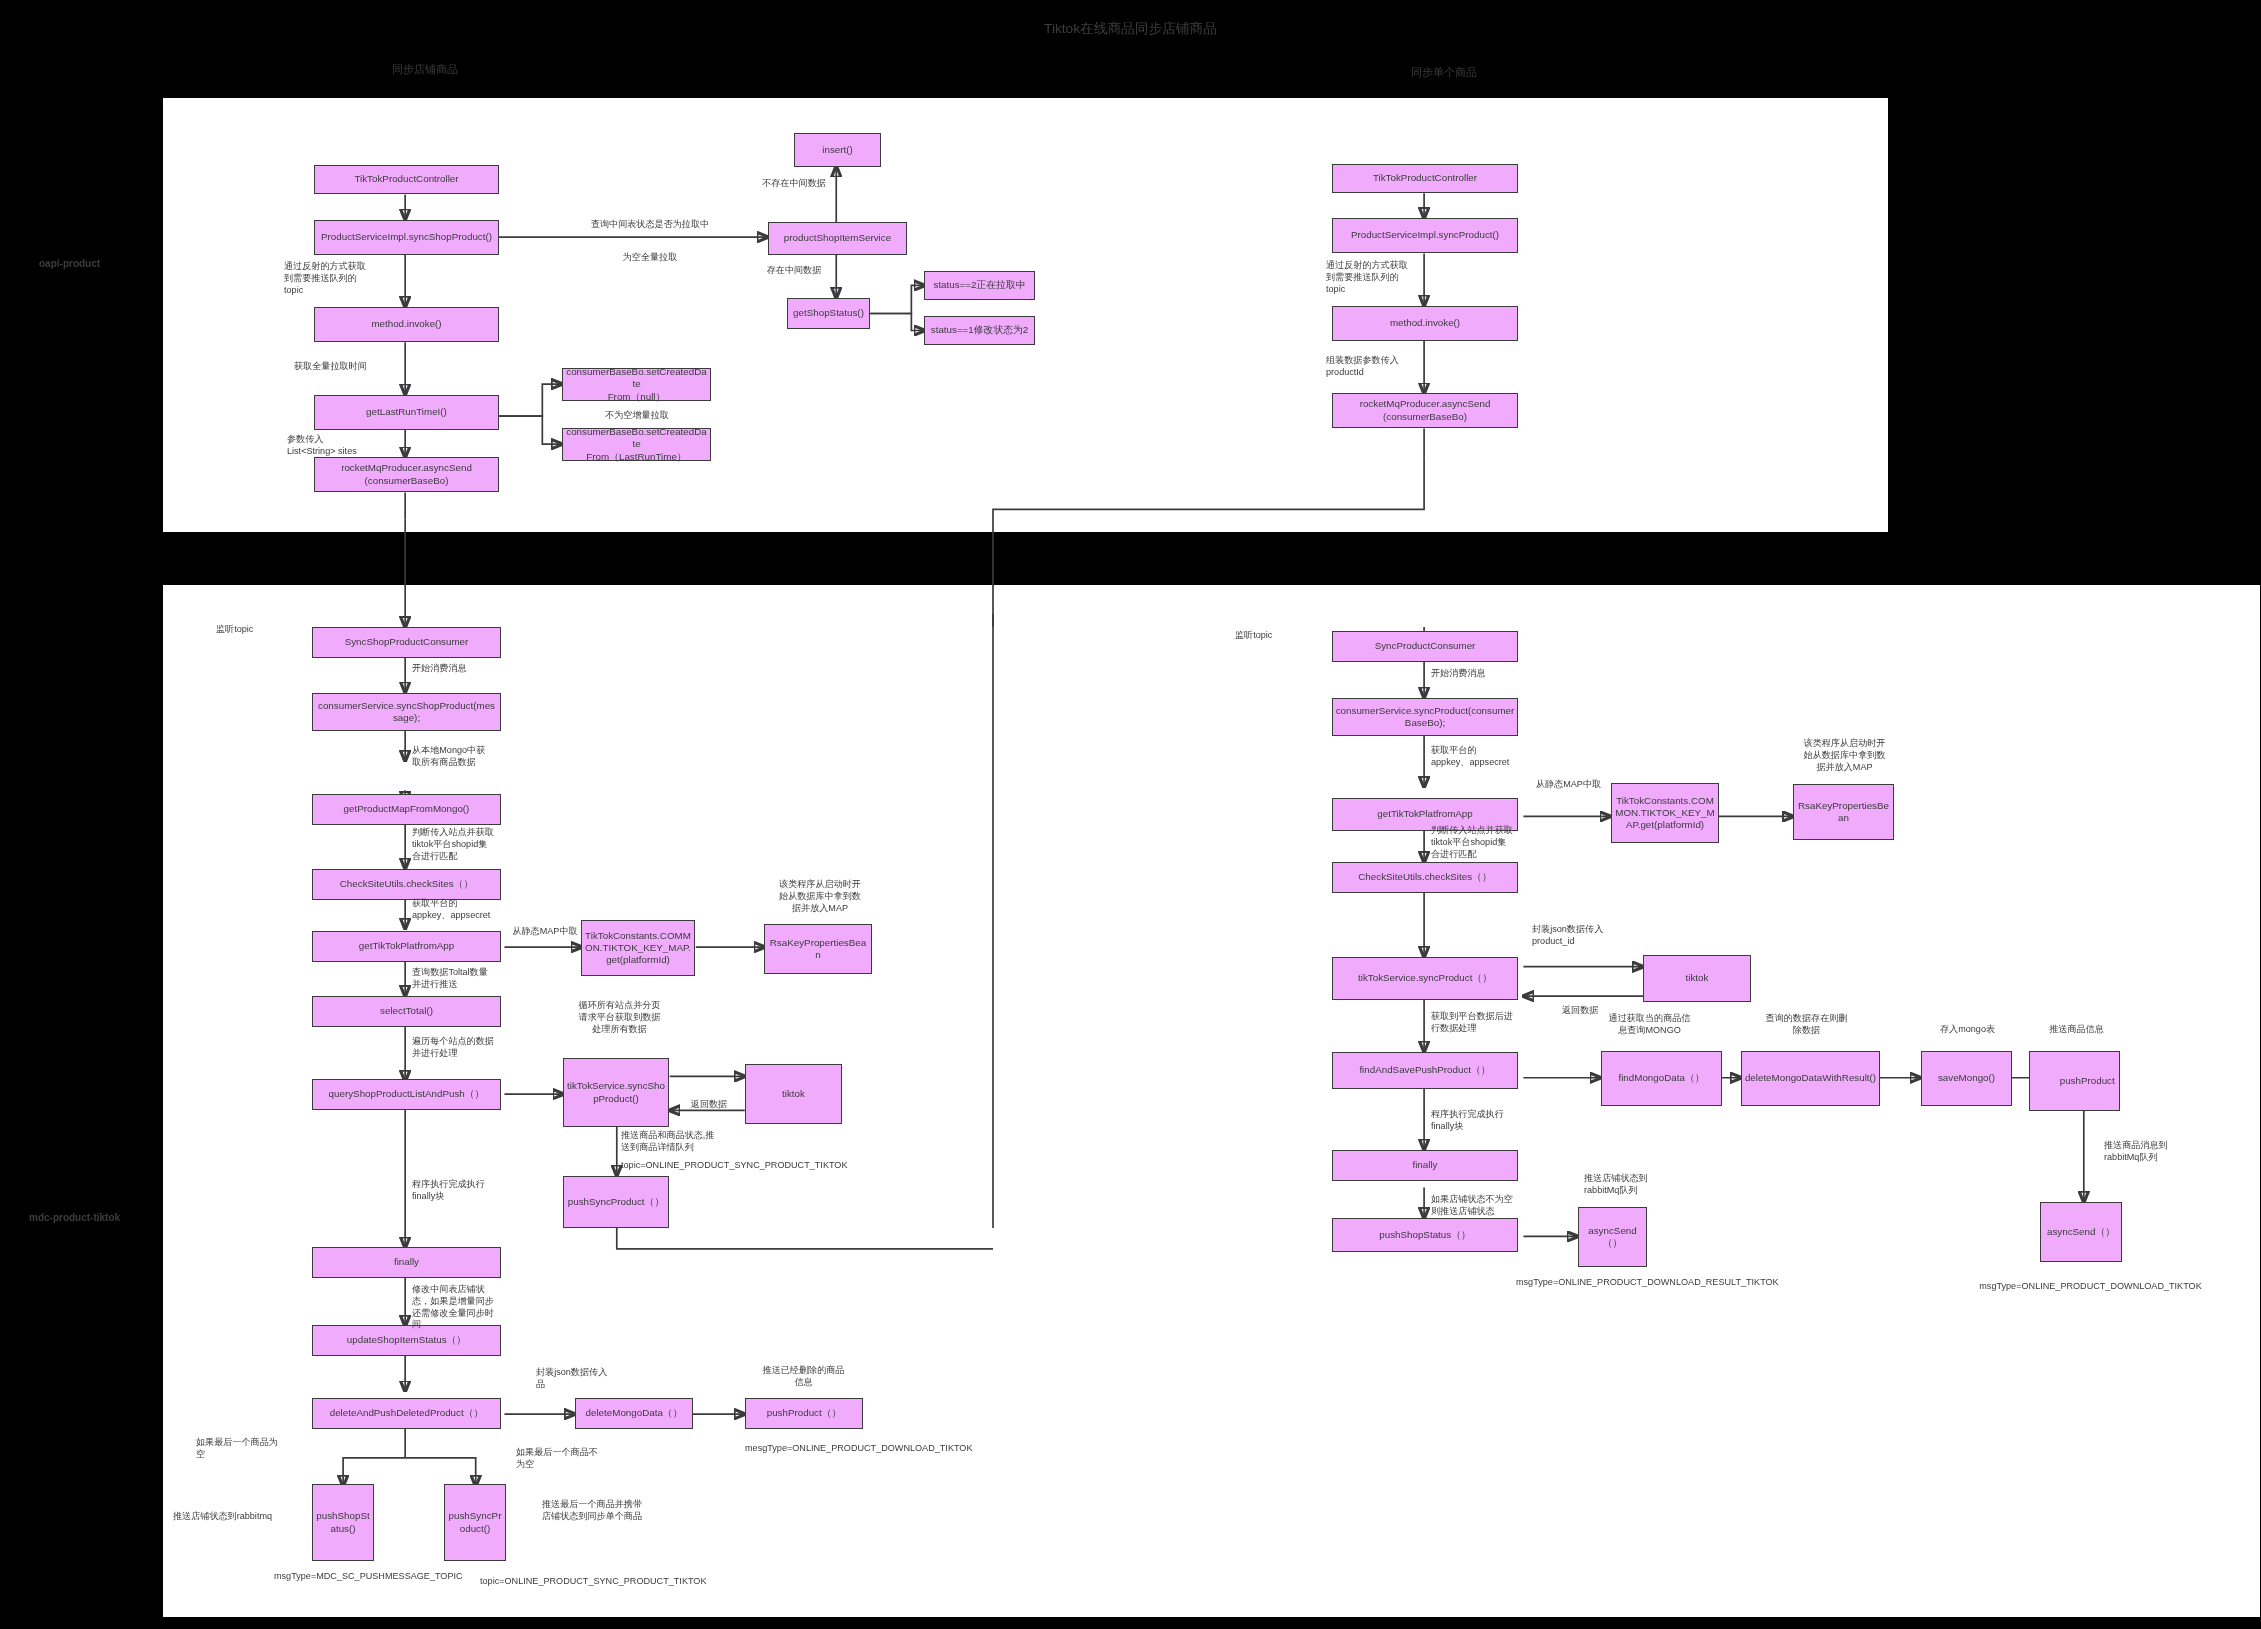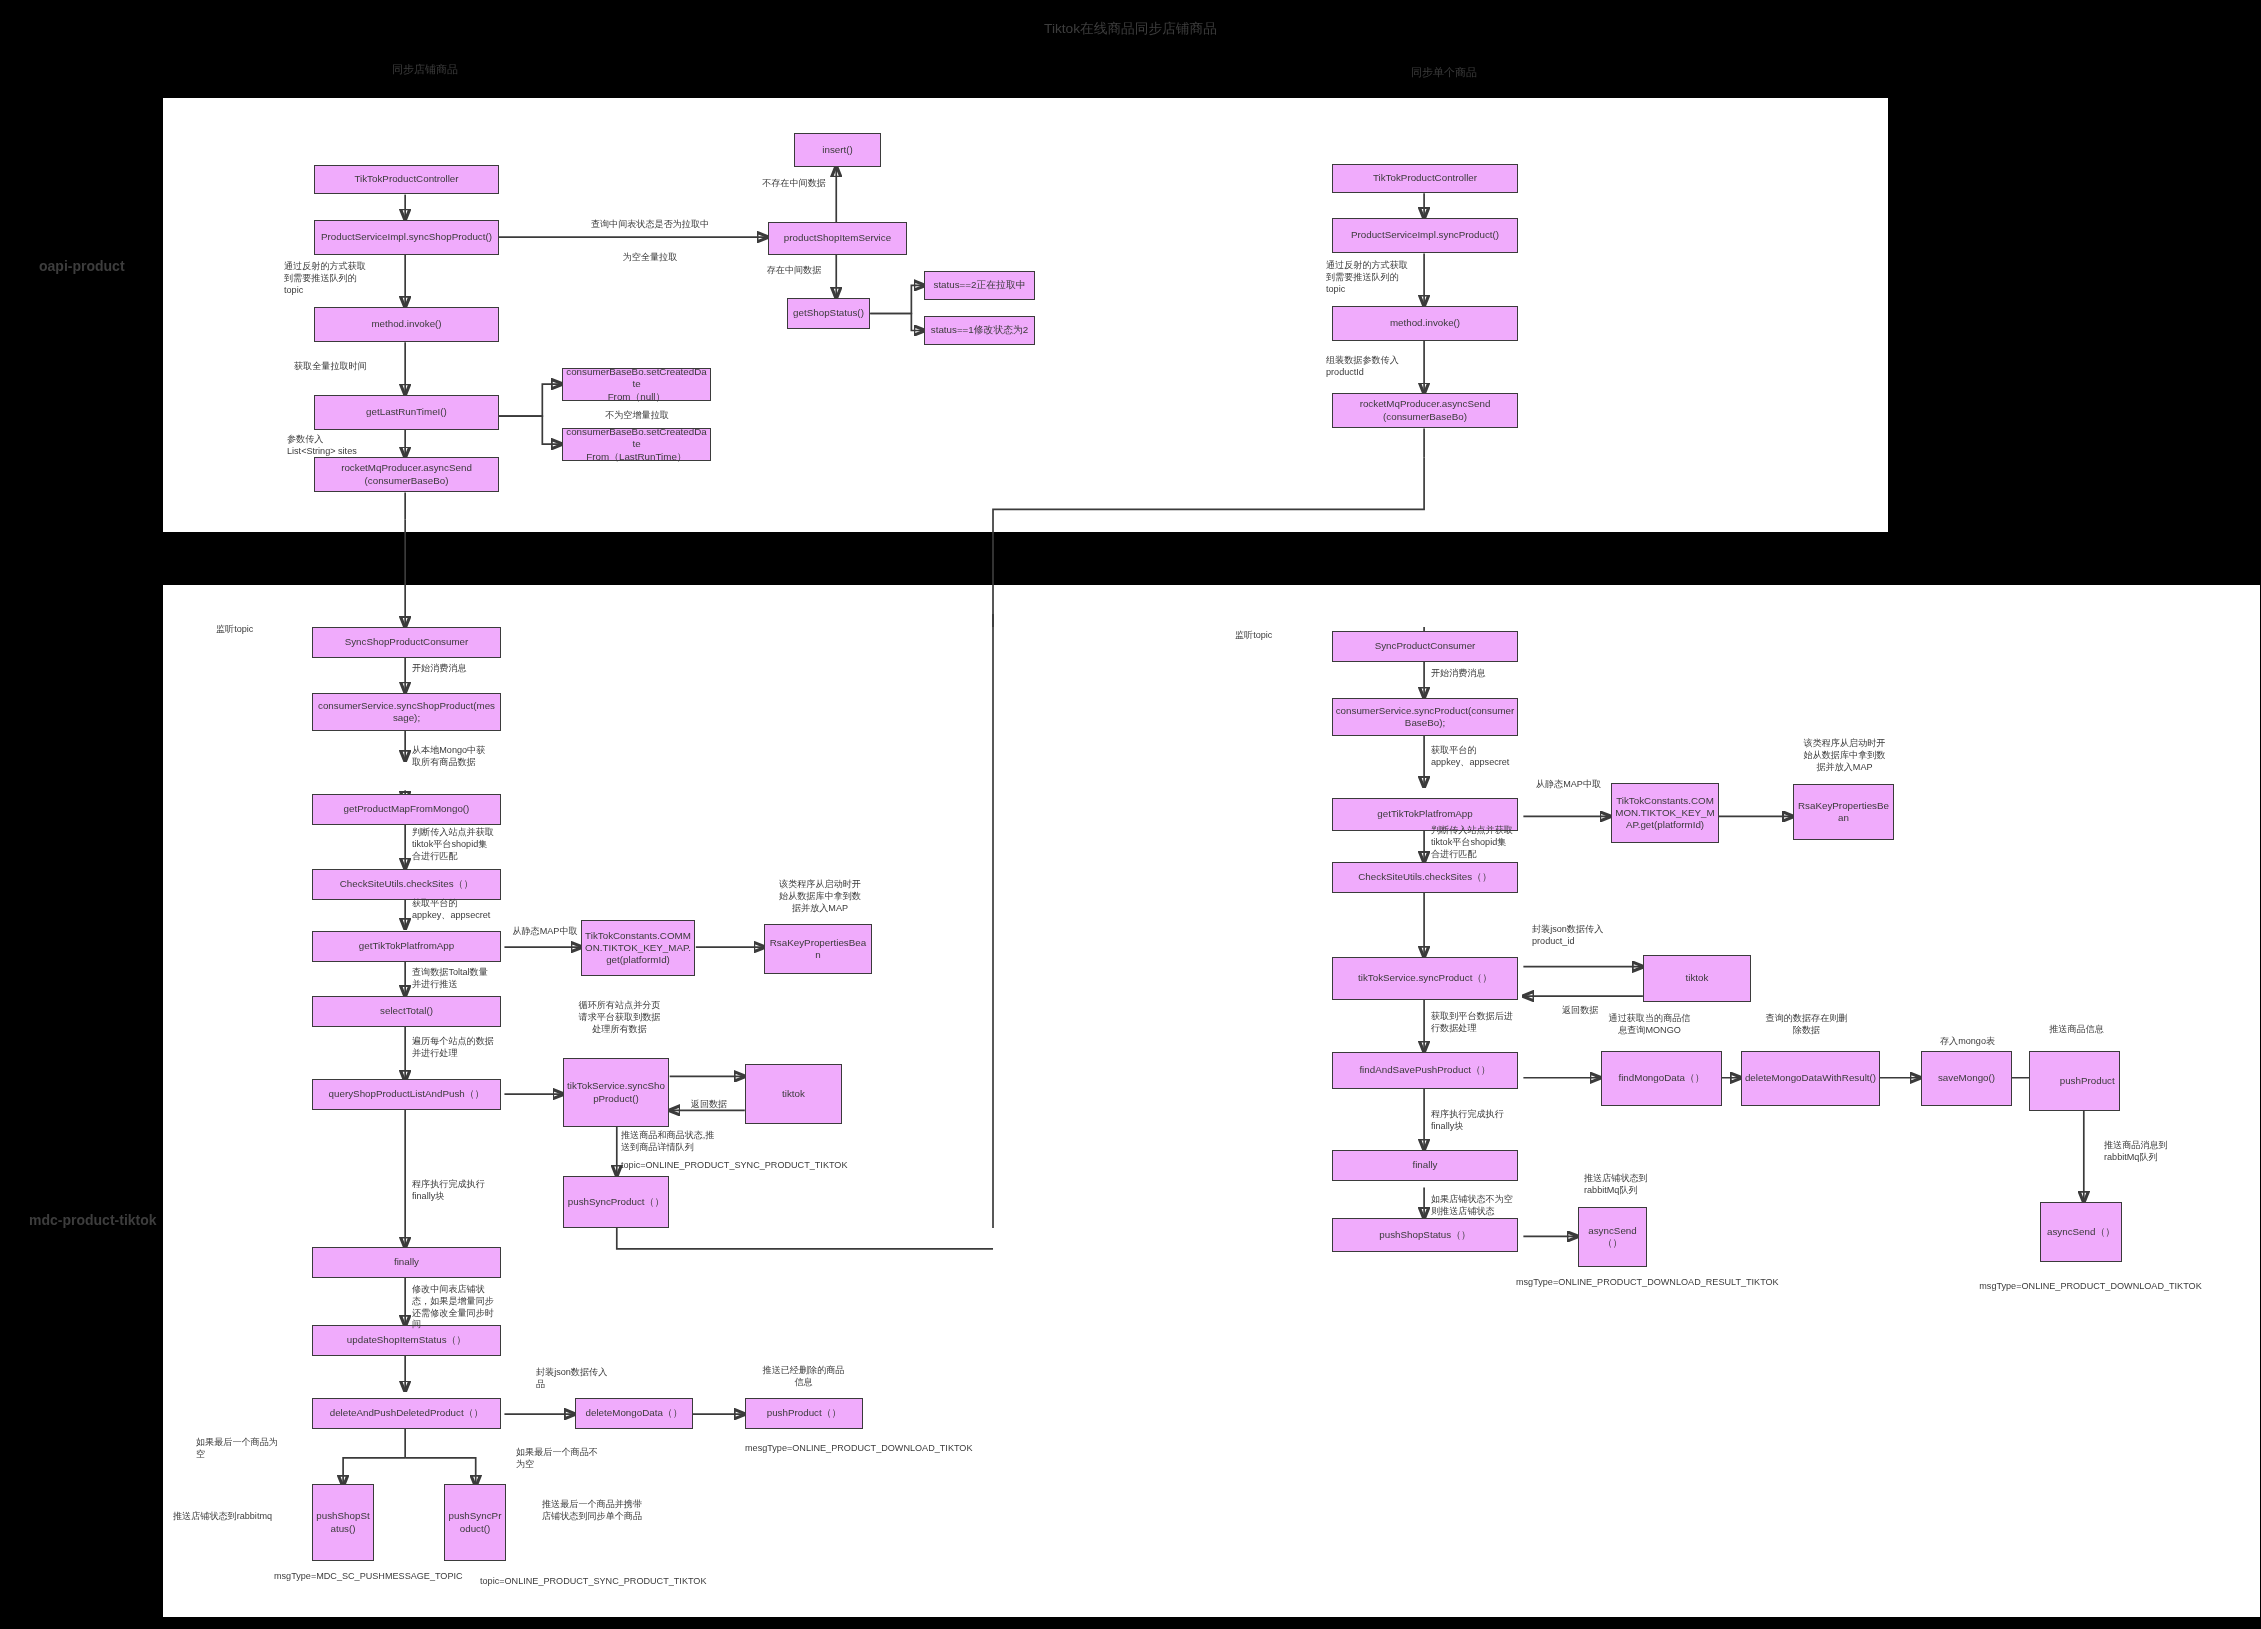--- a/index.html
+++ b/index.html
@@ -3,21 +3,21 @@
 <meta charset="utf-8">
 <style>
   html,body{margin:0;padding:0;background:#000;}
   body{font-family:"Liberation Sans","DejaVu Sans",sans-serif;}
   #root{position:relative;width:2261px;height:1629px;background:#000;overflow:hidden;}
 
   .canvas{position:absolute;background:#fff;}
 
   .title{position:absolute;color:#3d3d3d;font-size:13.7px;text-align:center;white-space:nowrap;}
   .sect{position:absolute;color:#3d3d3d;font-size:11px;text-align:center;white-space:nowrap;}
-  .side{position:absolute;color:#3d3d3d;font-size:14px;font-weight:bold;white-space:nowrap;}
+  .side{position:absolute;color:#3d3d3d;font-size:10px;font-weight:bold;white-space:nowrap;}
 
   .node{position:absolute;border:1.3px solid #3b3b3b;background:#f0abfc;color:#3b3b3b;
         display:flex;align-items:center;justify-content:center;text-align:center;
         font-size:9.8px;line-height:1.25;box-sizing:border-box;padding:1.3px 2.6px;
         word-break:break-word;}
 
   .note{position:absolute;color:#3b3b3b;font-size:9.1px;line-height:1.3;text-align:center;}
   .note.l{text-align:left;}
 
   svg.wires{position:absolute;left:0;top:0;width:2261px;height:1629px;pointer-events:none;overflow:visible;}
@@ -281,21 +281,21 @@
 合进行匹配</div>
   <div class="note l" style="left:1532px;top:924px;width:131px;white-space:pre-line;">封装json数据传入
 product_id</div>
   <div class="note l" style="left:1562px;top:1005px;width:98px;">返回数据</div>
   <div class="note l" style="left:1431px;top:1011px;width:131px;white-space:pre-line;">获取到平台数据后进
 行数据处理</div>
   <div class="note" style="left:1584px;top:1013px;width:131px;white-space:pre-line;">通过获取当的商品信
 息查询MONGO</div>
   <div class="note" style="left:1741px;top:1013px;width:131px;white-space:pre-line;">查询的数据存在则删
 除数据</div>
-  <div class="note" style="left:1920px;top:1024px;width:95px;margin-top:12px;">存入mongo表</div>
+  <div class="note" style="left:1920px;top:1024px;width:95px;">存入mongo表</div>
   <div class="note" style="left:2029px;top:1024px;width:95px;">推送商品信息</div>
   <div class="note l" style="left:2104px;top:1140px;width:131px;white-space:pre-line;">推送商品消息到
 rabbitMq队列</div>
   <div class="note" style="left:1927px;top:1281px;width:327px;">msgType=ONLINE_PRODUCT_DOWNLOAD_TIKTOK</div>
   <div class="note l" style="left:1431px;top:1109px;width:131px;white-space:pre-line;">程序执行完成执行
 finally块</div>
   <div class="note l" style="left:1431px;top:1194px;width:131px;white-space:pre-line;">如果店铺状态不为空
 则推送店铺状态</div>
   <div class="note l" style="left:1584px;top:1173px;width:131px;white-space:pre-line;">推送店铺状态到
 rabbitMq队列</div>

